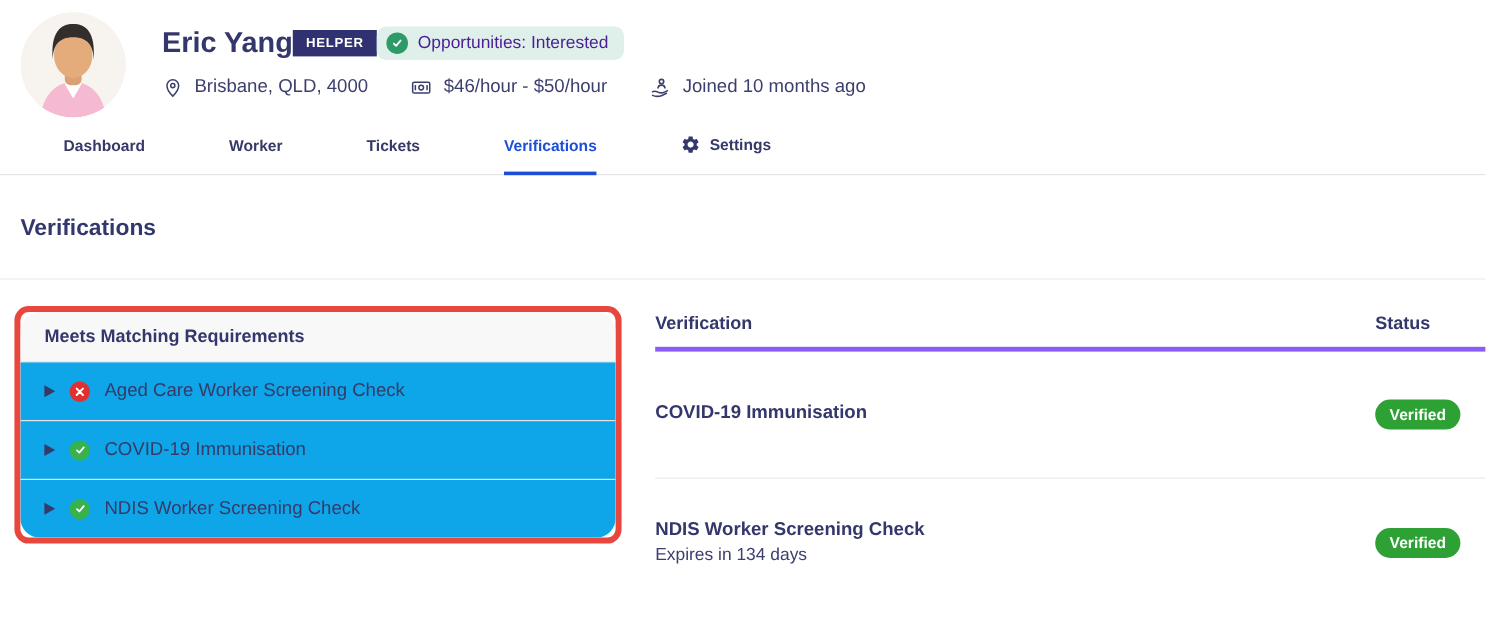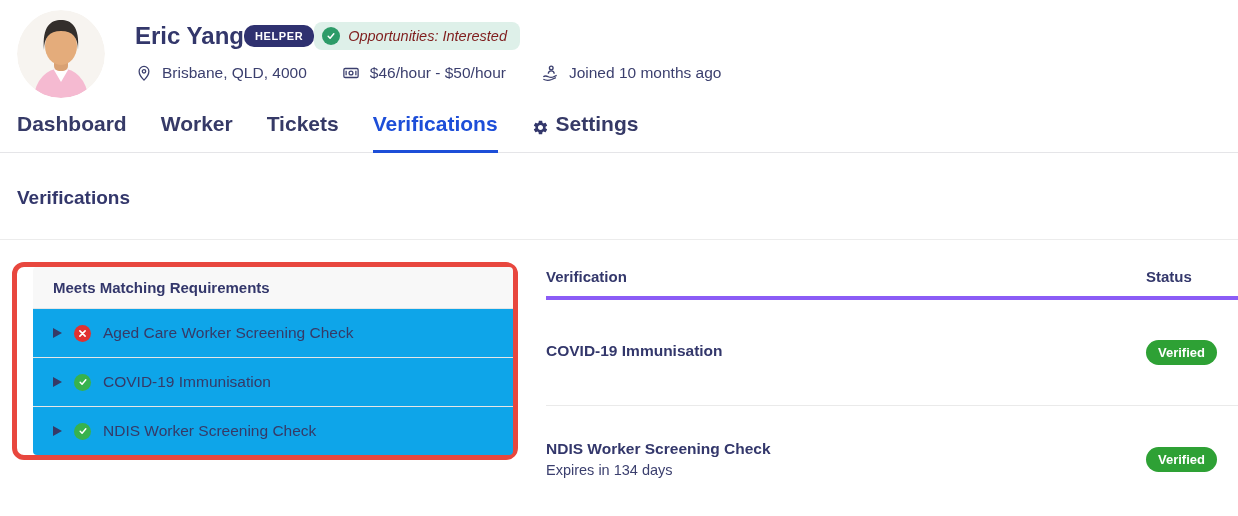--- a/index.html
+++ b/index.html
@@ -12,52 +12,52 @@
 
   
   .profile { display: flex; padding: 10px 0 0 17px; }
   .avatar { width: 88px; height: 88px; border-radius: 50%; overflow: hidden; flex: none; }
   .avatar svg { display: block; }
   .pinfo { margin-left: 30px; padding-top: 12px; }
   .name-row { display: flex; align-items: center; }
   .name { font-size: 24px; font-weight: 700; color: #33376b; }
   .helper-badge {
     background: #2f3170; color: #ffffff; font-size: 11px; font-weight: 700;
-    letter-spacing: .6px; padding: 5px 11px; border-radius: 10px; text-align: right;
+    letter-spacing: .6px; padding: 5px 11px; border-radius: 0; text-align: right;
   }
   .opp-pill {
     background: #def0e9; border-radius: 8px; padding: 5px 13px 5px 8px;
-    display: flex; align-items: center; gap: 8px; font-size: 14.5px; color: #7f1d1d; font-style: italic;
+    display: flex; align-items: center; gap: 8px; font-size: 14.5px; color: #4c1d95;
   }
   .check-circle {
     width: 18px; height: 18px; border-radius: 50%; background: #2d9b68;
     display: flex; align-items: center; justify-content: center; flex: none;
   }
   .meta-row { display: flex; align-items: center; gap: 34px; margin-top: 13px; font-size: 15.5px; color: #3b3f6e; }
   .meta-item { display: flex; align-items: center; gap: 9px; }
   .meta-item svg { display: block; }
 
   
   .tabs { display: flex; align-items: flex-end; gap: 34px; padding-left: 17px; border-bottom: 1px solid #e5e5e8; margin-top: 6px; }
   .tab {
-    padding: 8px 0 14px; font-size: 21px; font-weight: 600; color: #363a67;
+    padding: 8px 0 14px; font-size: 13px; font-weight: 600; color: #363a67;
     border-bottom: 3px solid transparent; margin-bottom: -1px; cursor: pointer;
-    display: flex; align-items: flex-end; gap: 7px;
+    display: flex; align-items: center; gap: 7px; margin-left: 36px;
   }
   .tab.active { color: #1d4ed8; border-bottom-color: #1d4ed8; }
 
   
   .title-row { padding: 34px 17px 30px; border-bottom: 1px solid #ececec; }
   .page-title { margin: 0; font-size: 19px; font-weight: 700; color: #33376b; }
 
   
   .content { display: flex; align-items: flex-start; padding: 22px 0 0 12px; }
 
   .annotation { border: 5px solid #e8473e; border-radius: 12px; width: 506px; flex: none; background: #fff; }
-  .panel { border-radius: 4px; overflow: hidden; margin-left: 16px; }
+  .panel { border-radius: 16px; overflow: hidden; }
   .panel-header {
     background: #f8f8f8; padding: 12px 20px; font-size: 15px; font-weight: 700;
     color: #33376b; border-bottom: 1px solid #e6e6e6;
   }
   .req-row { display: flex; align-items: center; gap: 12px; padding: 15px 20px; border-bottom: 1px solid #e6e6e6; background: #0ea5e9; cursor: pointer; }
   .req-row:last-child { border-bottom: none; }
   .caret { width: 0; height: 0; border-left: 9px solid #363a67; border-top: 5.5px solid transparent; border-bottom: 5.5px solid transparent; flex: none; }
   .status-dot { width: 17px; height: 17px; border-radius: 50%; display: flex; align-items: center; justify-content: center; flex: none; }
   .status-dot.failed { background: #e03131; }
   .status-dot.passed { background: #37b24d; }

